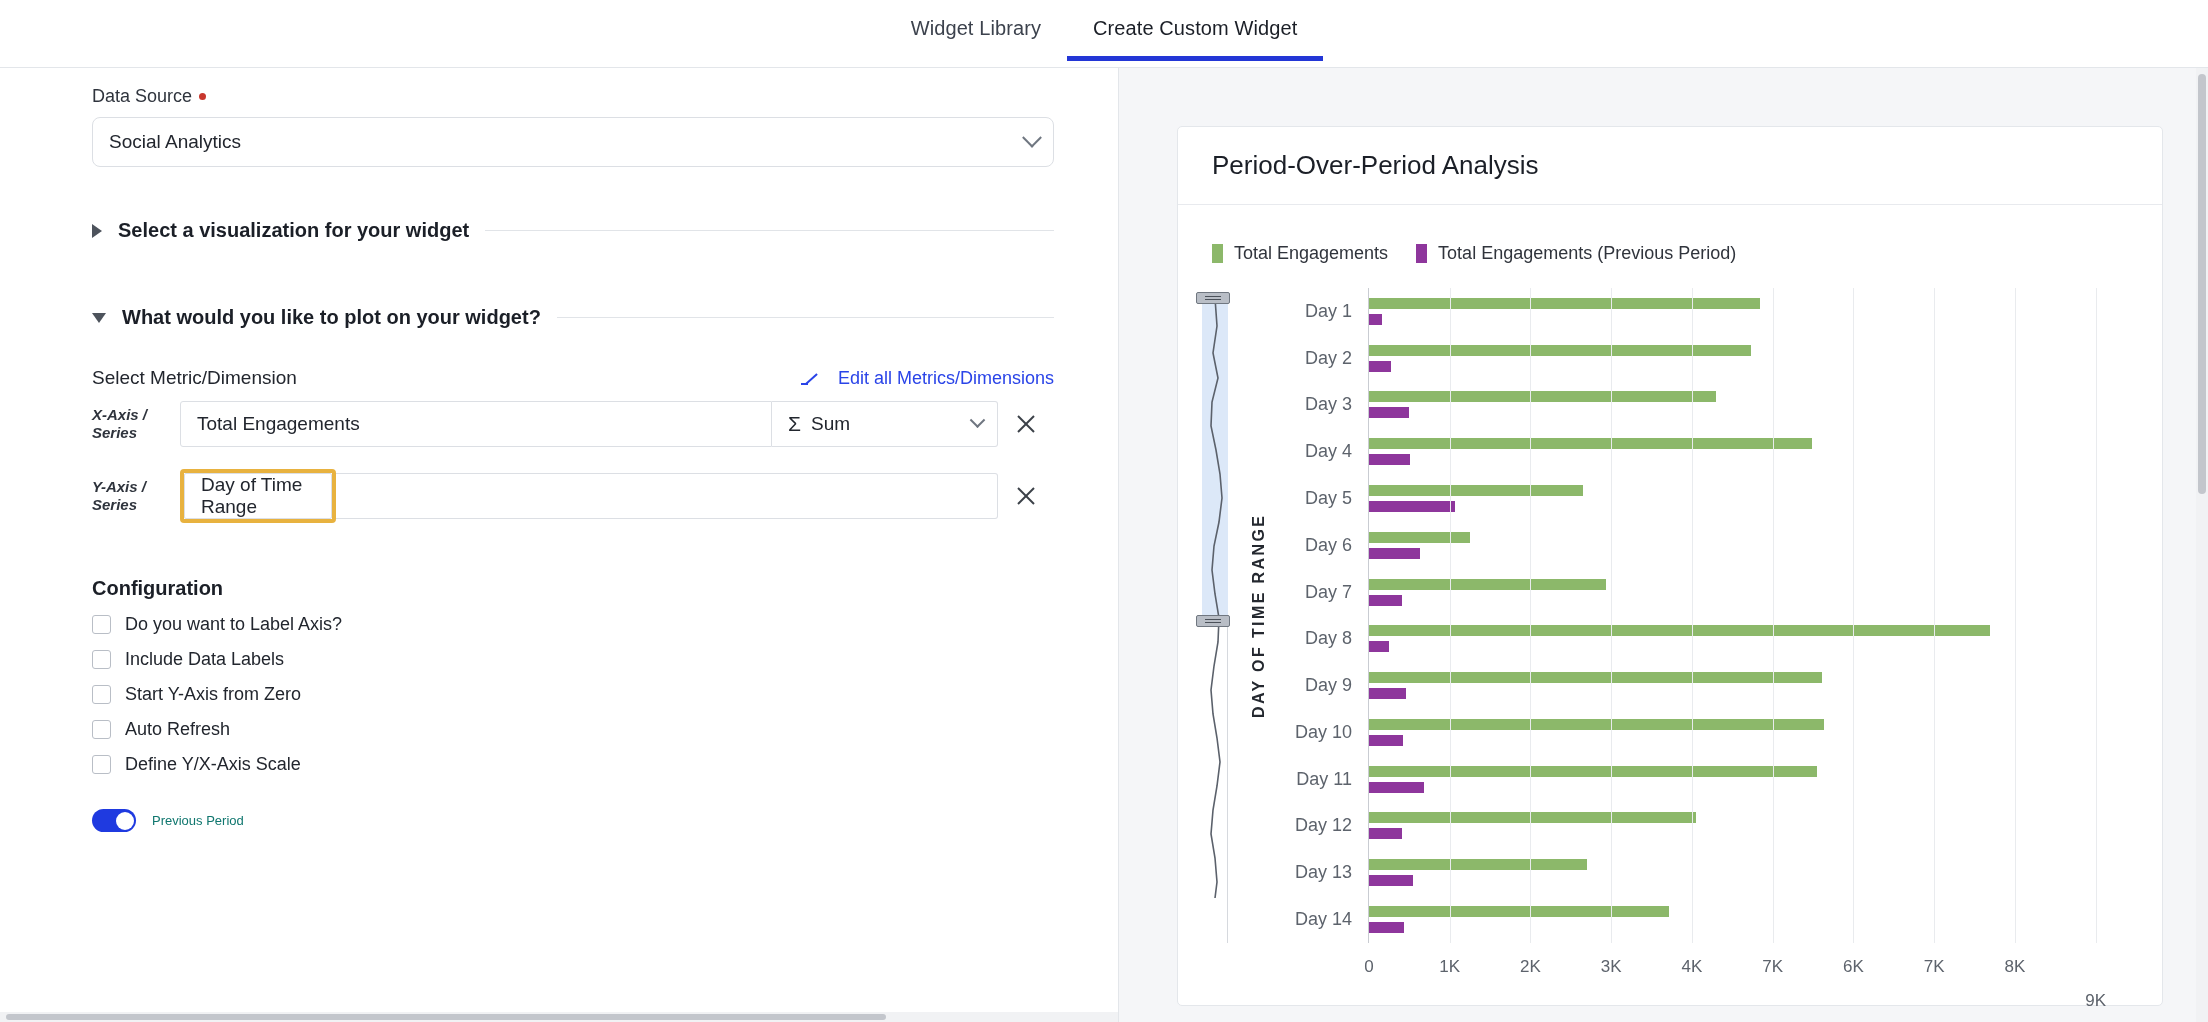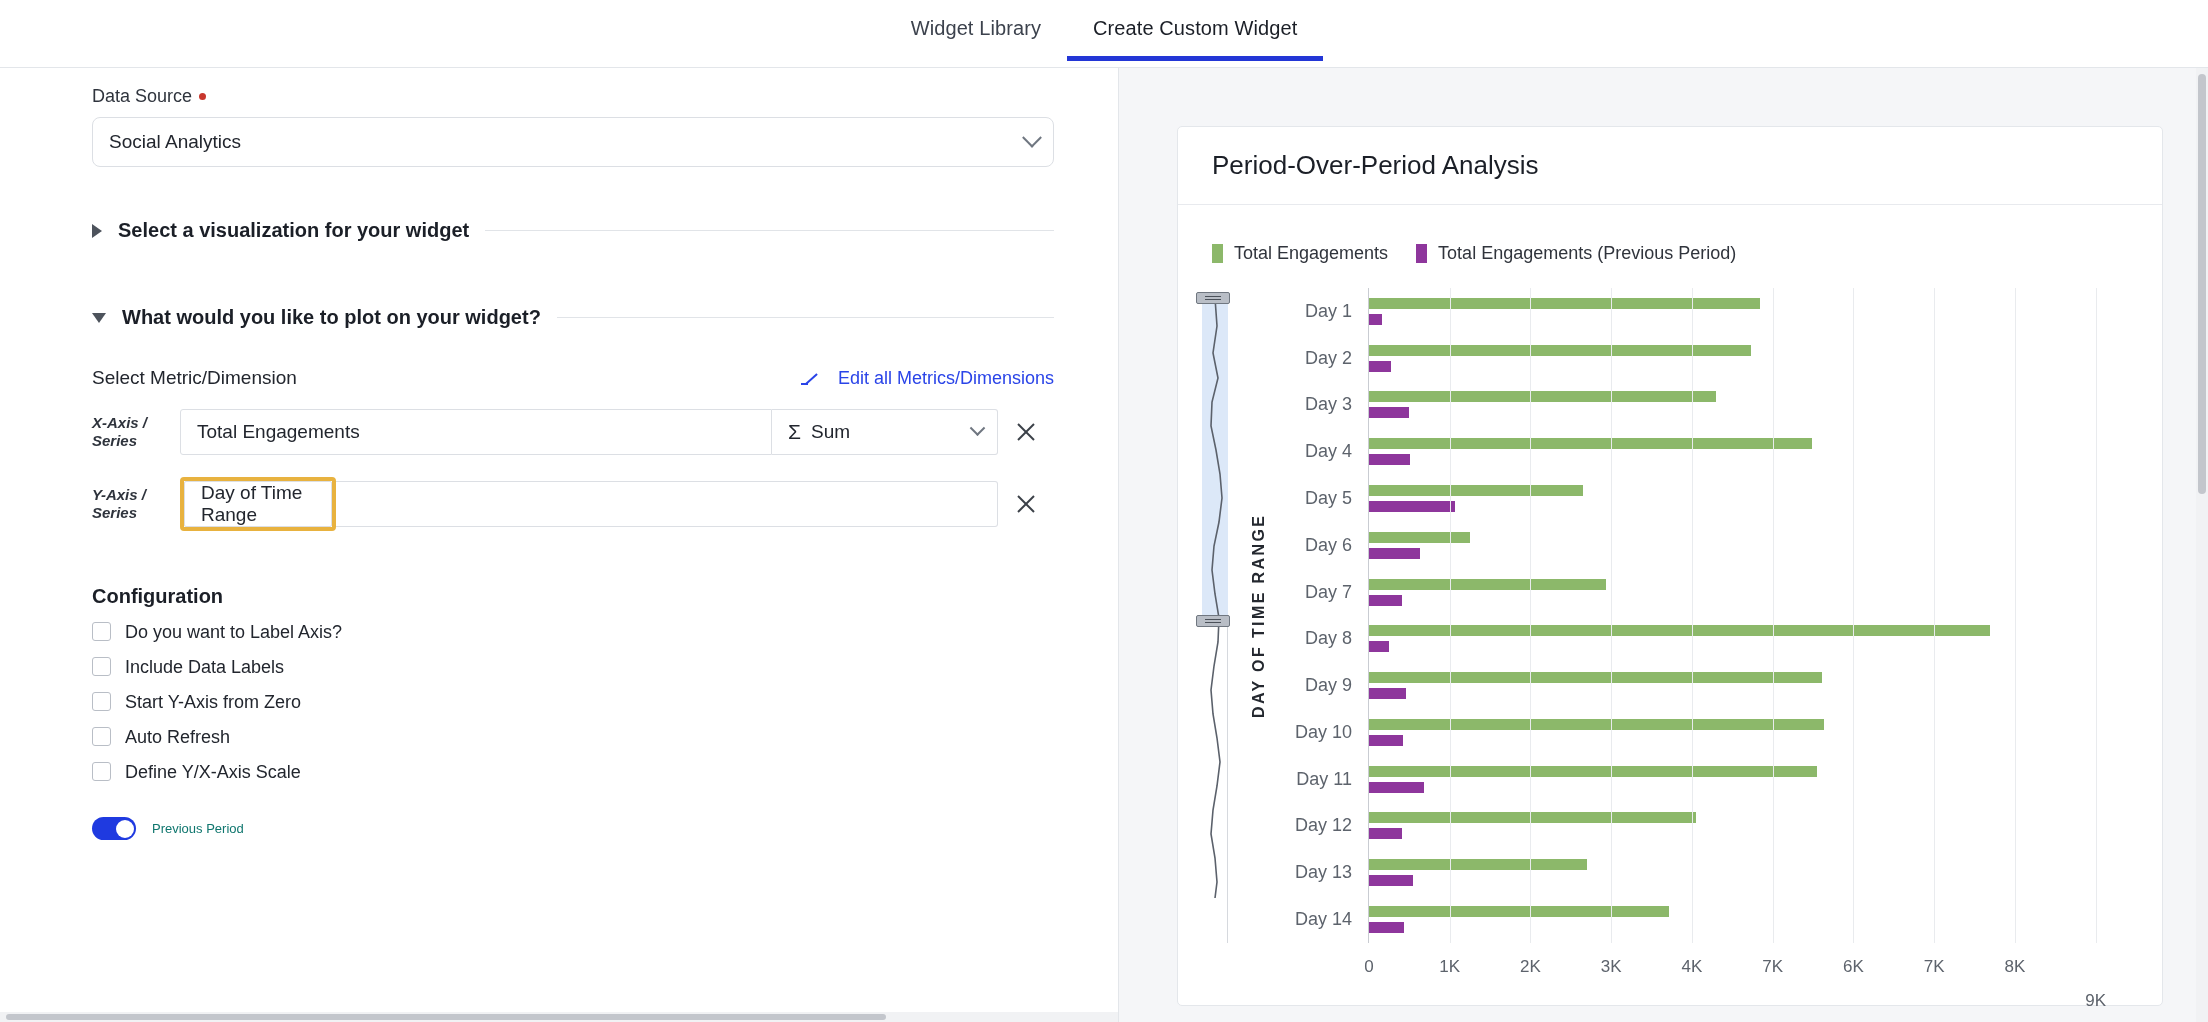--- a/index.html
+++ b/index.html
@@ -156,21 +156,21 @@
     content: "";
     position: absolute;
     left: 1px; top: 15px;
     width: 7px; height: 2px;
     background: #2a44e8;
   }
 
   .axis-row {
     display: flex;
     align-items: center;
-    margin-top: 20px;
+    margin-top: 12px;
     width: 962px;
   }
   .axis-tag {
     width: 88px;
     font-size: 15px;
     font-weight: bold;
     font-style: italic;
     color: #2f343d;
     line-height: 18px;
     flex: 0 0 88px;
@@ -236,21 +236,21 @@
   }
 
   .config-title {
     font-size: 20px;
     font-weight: bold;
     color: #1b1f27;
     margin-top: 54px;
   }
   .check-row {
     display: flex;
-    align-items: flex-start;
+    align-items: center;
     gap: 14px;
     margin-top: 14px;
     cursor: pointer;
   }
   .cbox {
     width: 19px; height: 19px;
     border: 1.5px solid #b9bec6;
     border-radius: 3px;
     background: #fff;
     flex: 0 0 19px;

